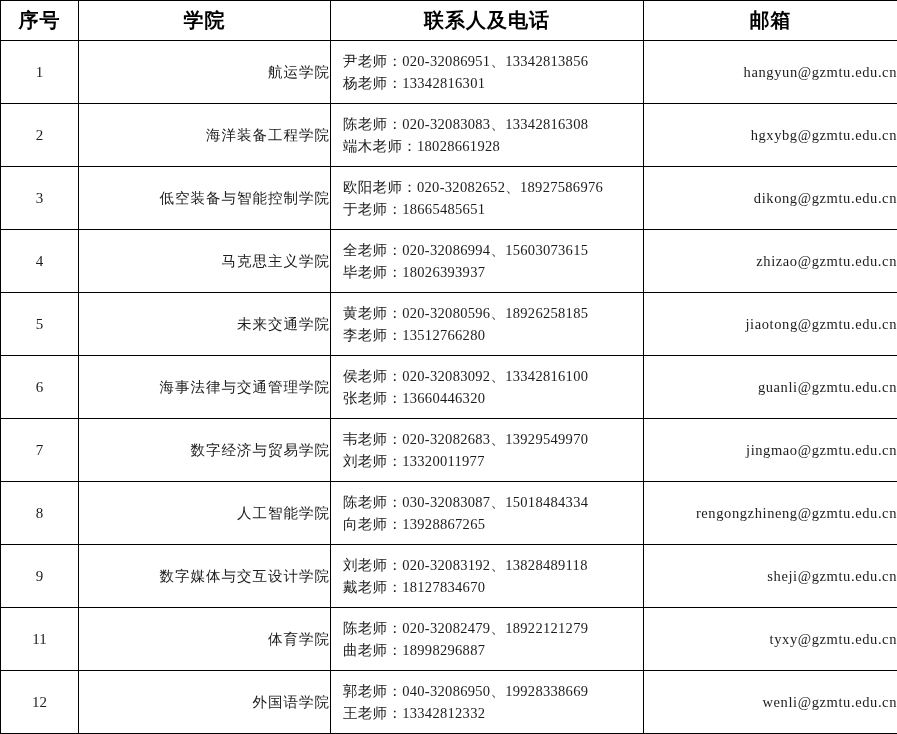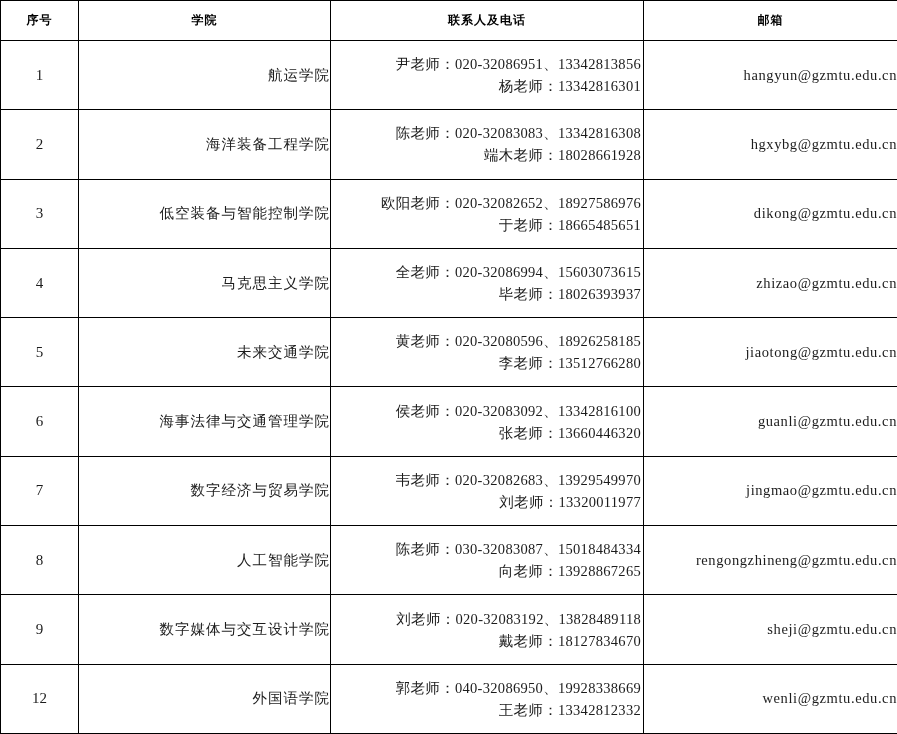--- a/index.html
+++ b/index.html
@@ -26,40 +26,40 @@
     border: 1px solid #000000;
     padding: 0;
     overflow: hidden;
   }
   .contact-table thead tr {
     height: 40px;
   }
   .contact-table th {
     font-family: "Liberation Sans", "DejaVu Sans", sans-serif;
     font-weight: bold;
-    font-size: 12px;
+    font-size: 20px;
     text-align: center;
     vertical-align: middle;
     letter-spacing: 1px;
     color: #000000;
   }
   .contact-table td {
     font-size: 14.5px;
     vertical-align: middle;
   }
   td.col-no {
     text-align: center;
     font-size: 15px;
   }
   td.col-college {
     text-align: right;
     letter-spacing: 1px;
   }
   td.col-contact {
-    text-align: right;
+    text-align: left;
     padding-left: 12px;
     padding-right: 2px;
   }
   td.col-contact .contact-line {
     line-height: 22px;
     letter-spacing: 0.3px;
     white-space: nowrap;
   }
   td.col-email {
     text-align: right;
@@ -169,20 +169,29 @@
     <td class="col-no">9</td>
     <td class="col-college">数字媒体与交互设计学院</td>
     <td class="col-contact">
       <div class="contact-line">刘老师：020-32083192、13828489118</div>
       <div class="contact-line">戴老师：18127834670</div>
     </td>
     <td class="col-email">sheji@gzmtu.edu.cn</td>
   </tr>
 
 
+  <tr>
+    <td class="col-no">11</td>
+    <td class="col-college">体育学院</td>
+    <td class="col-contact">
+      <div class="contact-line">陈老师：020-32082479、18922121279</div>
+      <div class="contact-line">曲老师：18998296887</div>
+    </td>
+    <td class="col-email">tyxy@gzmtu.edu.cn</td>
+  </tr>
 
   <tr>
     <td class="col-no">12</td>
     <td class="col-college">外国语学院</td>
     <td class="col-contact">
       <div class="contact-line">郭老师：040-32086950、19928338669</div>
       <div class="contact-line">王老师：13342812332</div>
     </td>
     <td class="col-email">wenli@gzmtu.edu.cn</td>
   </tr>

